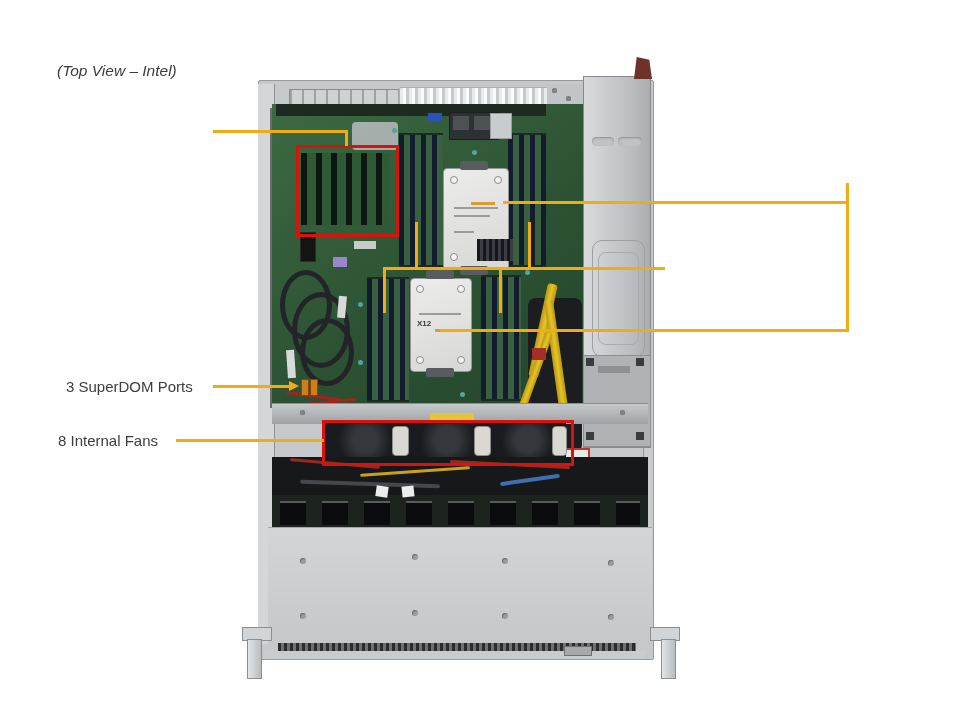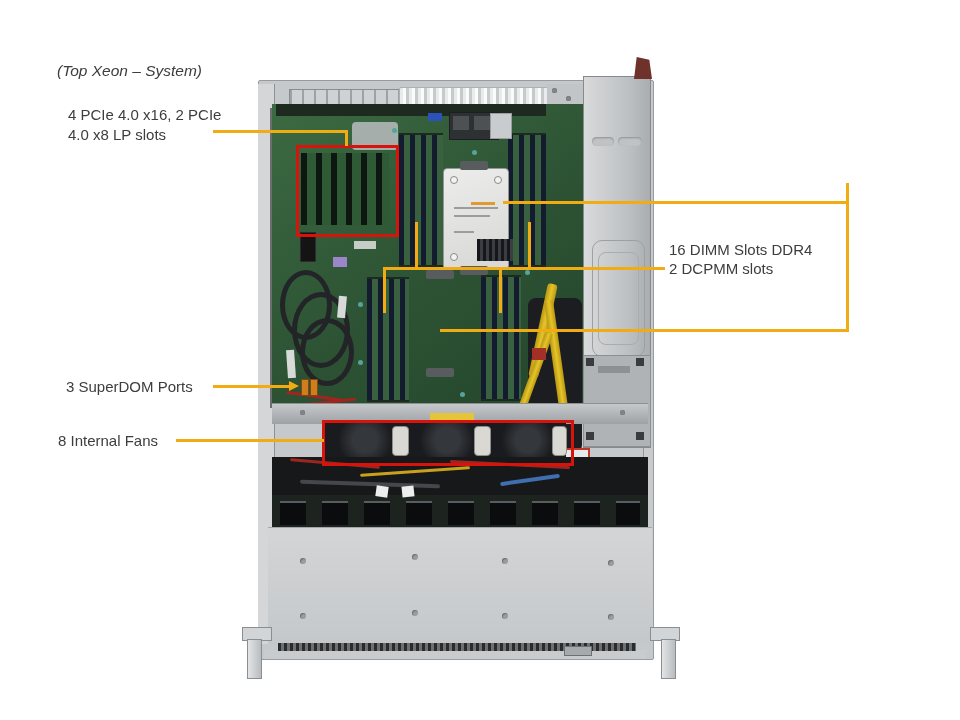--- a/index.html
+++ b/index.html
@@ -101,20 +101,29 @@
     <div class="abs" style="left:27px;top:33px;width:24px;height:3px;background:#e09a30;"></div>
     <div class="abs hs-line" style="left:10px;top:46px;width:36px;"></div>
     <div class="abs hs-line" style="left:10px;top:62px;width:20px;"></div>
   </div>
 
   <div class="abs" style="left:477px;top:239px;width:36px;height:22px;z-index:12;
               background:repeating-linear-gradient(to right,#15171a 0px,#15171a 3px,#3a3e44 3px,#3a3e44 6px);"></div>
 
   <div class="abs hs-bracket" style="left:426px;top:270px;width:28px;height:9px;"></div>
   <div class="abs hs-bracket" style="left:426px;top:368px;width:28px;height:9px;"></div>
+  <div class="abs heatsink" style="left:410px;top:278px;width:60px;height:92px;">
+    <div class="abs hs-circle" style="left:5px;top:6px;"></div>
+    <div class="abs hs-circle" style="left:46px;top:6px;"></div>
+    <div class="abs hs-circle" style="left:5px;top:77px;"></div>
+    <div class="abs hs-circle" style="left:46px;top:77px;"></div>
+    <div class="abs hs-line" style="left:8px;top:34px;width:42px;"></div>
+    <div class="abs" style="left:6px;top:40px;font-size:8px;font-weight:bold;color:#3a3a3a;line-height:10px;">X12</div>
+    <div class="abs" style="left:24px;top:50px;width:18px;height:3px;background:#e09a30;"></div>
+  </div>
 
   <div class="abs cableloop" style="left:280px;top:270px;width:42px;height:60px;"></div>
   <div class="abs cableloop" style="left:292px;top:292px;width:48px;height:66px;"></div>
   <div class="abs cableloop" style="left:300px;top:318px;width:44px;height:58px;"></div>
   <div class="abs" style="left:338px;top:296px;width:8px;height:22px;background:#d8dad9;transform:rotate(5deg);z-index:11;"></div>
   <div class="abs" style="left:287px;top:350px;width:8px;height:28px;background:#d8dad9;transform:rotate(-4deg);z-index:11;"></div>
 
   <div class="abs" style="left:301px;top:379px;width:17px;height:15px;z-index:12;">
     <div class="abs" style="left:0;top:0;width:6px;height:15px;background:#cf7d1d;border:1px solid #7c4a10;"></div>
     <div class="abs" style="left:9px;top:0;width:6px;height:15px;background:#cf7d1d;border:1px solid #7c4a10;"></div>
@@ -198,30 +207,22 @@
   <div class="abs callout" style="left:415px;top:222px;width:3px;height:48px;"></div>
   <div class="abs callout" style="left:528px;top:222px;width:3px;height:48px;"></div>
   <div class="abs callout" style="left:383px;top:267px;width:3px;height:46px;"></div>
   <div class="abs callout" style="left:499px;top:267px;width:3px;height:46px;"></div>
 
   <div class="abs callout" style="left:213px;top:385px;width:76px;height:3px;"></div>
   <div class="abs" style="left:289px;top:381px;width:0;height:0;border-left:10px solid #F0AC12;border-top:5px solid transparent;border-bottom:5px solid transparent;z-index:50;"></div>
 
   <div class="abs callout" style="left:176px;top:439px;width:148px;height:3px;"></div>
 
-  <div class="abs lbl" style="left:57px;top:61px;font-style:italic;font-size:15.5px;">(Top Xeon – System)</div>
-
-  <div class="abs lbl" style="left:68px;top:105px;">
-    <div>4 PCIe 4.0 x16, 2 PCIe</div>
-    <div>4.0 x8 LP slots</div>
-  </div>
-
-
-  <div class="abs lbl" style="left:669px;top:240px;line-height:19px;">
-    <div>16 DIMM Slots DDR4</div>
-    <div>2 DCPMM slots</div>
-  </div>
+  <div class="abs lbl" style="left:57px;top:61px;font-style:italic;font-size:15.5px;">(Top View – Intel)</div>
+
+
+
 
   <div class="abs lbl" style="left:66px;top:377px;">3 SuperDOM Ports</div>
 
   <div class="abs lbl" style="left:58px;top:431px;">8 Internal Fans</div>
 
 </div>
 
 </body></html>

